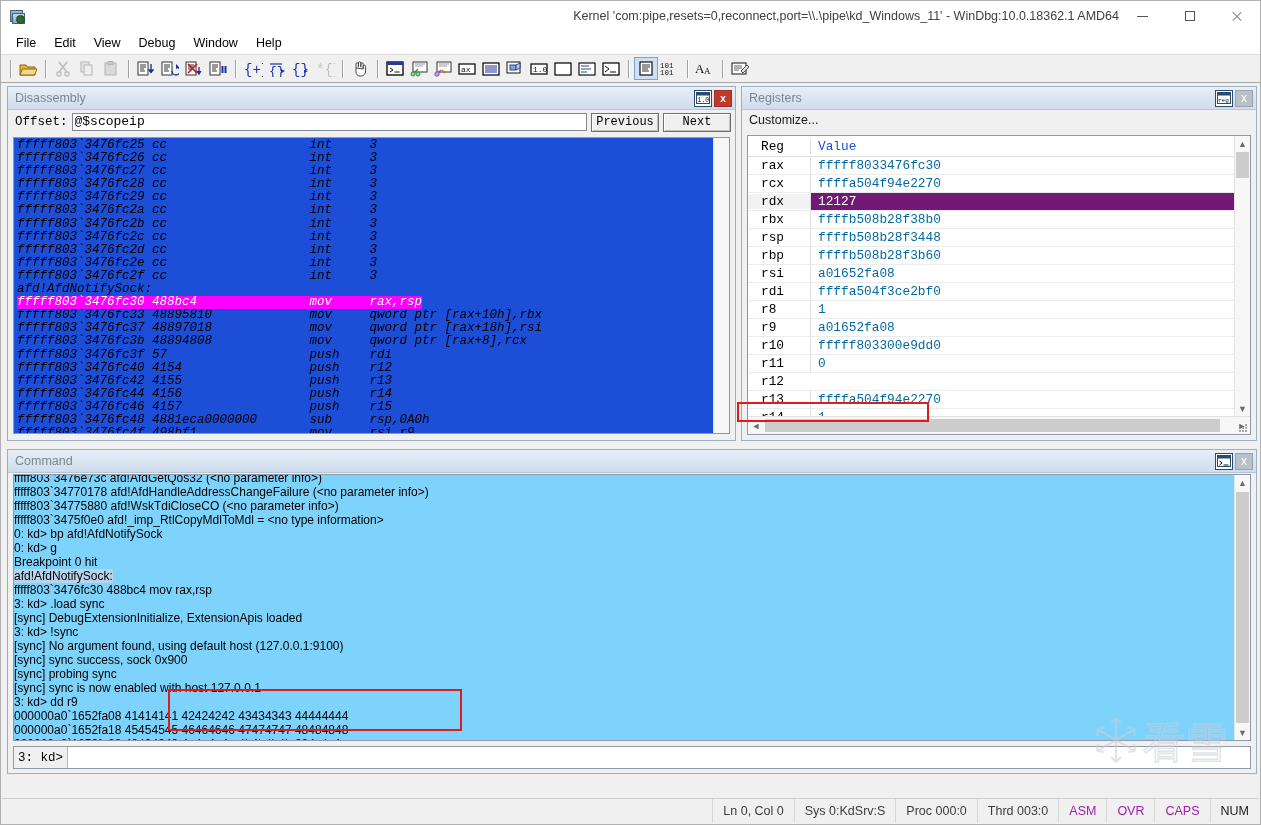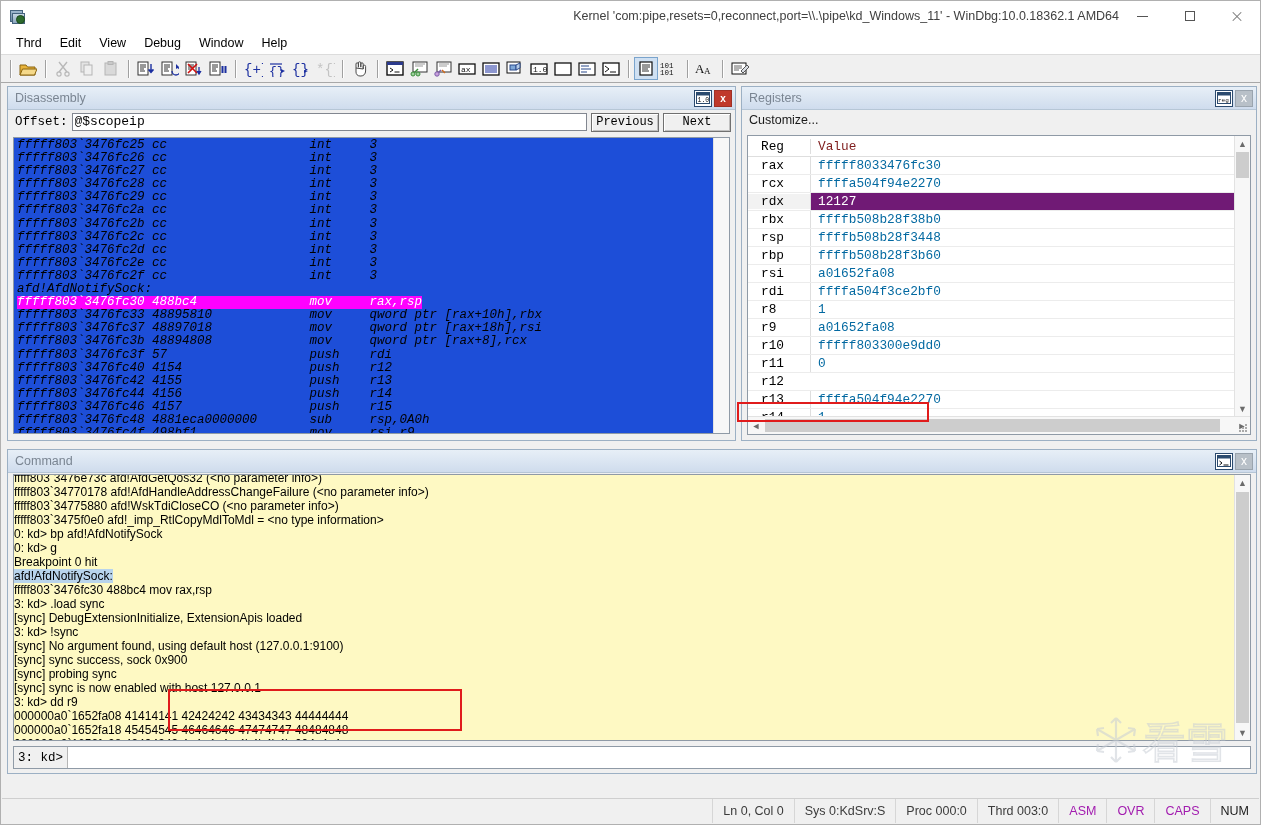--- a/index.html
+++ b/index.html
@@ -66,21 +66,21 @@
 
   
   .regbody{position:absolute;left:5px;right:5px;top:48px;bottom:5px;background:#fff;border:1px solid #8f9aa6;box-sizing:border-box;}
   .customize{position:absolute;left:7px;top:26px;font-size:12.5px;color:#1a1a1a;}
   .regscroll{position:absolute;left:0;top:0;right:15px;bottom:18px;overflow:hidden;}
   .reghead{display:flex;height:20px;align-items:center;border-bottom:1px solid #dedede;font-family:"Liberation Mono",monospace;font-size:12.8px;}
   .regrow{display:flex;height:17px;align-items:center;border-bottom:1px solid #ececec;font-family:"Liberation Mono",monospace;font-size:12.8px;}
   .regrow .rname{width:62px;padding-left:13px;box-sizing:border-box;color:#000;}
   .regrow .rval{flex:1 1 auto;padding-left:7px;color:#0369a1;border-left:1px solid #dedede;height:17px;line-height:17px;}
   .reghead .rname{width:62px;padding-left:13px;box-sizing:border-box;color:#000;}
-  .reghead .rval{flex:1 1 auto;padding-left:7px;color:#7f1d1d;border-left:1px solid #dedede;}
+  .reghead .rval{flex:1 1 auto;padding-left:7px;color:#1d4ed8;border-left:1px solid #dedede;}
   .regrow.selrow .rname{background:#f2f2f2;}
   .regrow.selrow .rval{background:#701a75;color:#ffffff;}
 
   
   .vsb{position:absolute;right:0;top:0;width:15px;bottom:18px;background:#f7f7f7;border-left:1px solid #e2e2e2;}
   .vsb .arrU,.vsb .arrD{position:absolute;left:0;width:15px;height:15px;display:flex;align-items:center;justify-content:center;color:#6b6b6b;font-size:9px;}
   .vsb .arrU{top:0;}
   .vsb .arrD{bottom:0;}
   .vsb .thumb{position:absolute;left:1px;width:13px;background:#cdcdcd;}
   .hsb{position:absolute;left:0;right:0;bottom:0;height:17px;background:#f7f7f7;border-top:1px solid #e2e2e2;}
@@ -88,21 +88,21 @@
   .hsb .arrL{left:0;}
   .hsb .arrR{right:0;}
   .hsb .thumb{position:absolute;top:2px;height:13px;background:#cdcdcd;left:17px;right:30px;}
   .grip{position:absolute;right:2px;bottom:1px;width:10px;height:10px;}
   .grip i{position:absolute;width:2px;height:2px;background:#a9a9a9;}
 
   
   .dsb{position:absolute;right:0;top:0;bottom:0;width:15px;background:#f7f7f7;border-left:1px solid #e2e2e2;}
 
   
-  .cmdout{position:absolute;left:5px;top:24px;right:5px;bottom:32px;background:#fef9c3;border:1px solid #8f9aa6;box-sizing:border-box;overflow:hidden;}
+  .cmdout{position:absolute;left:5px;top:24px;right:5px;bottom:32px;background:#7dd3fc;border:1px solid #8f9aa6;box-sizing:border-box;overflow:hidden;}
   .cmdinwrap{position:absolute;left:5px;right:5px;bottom:4px;height:23px;display:flex;align-items:stretch;border:1px solid #8f9aa6;background:#fff;box-sizing:border-box;}
   .cmdprompt{font-family:"Liberation Mono",monospace;font-size:12.5px;padding:0 4px;display:flex;align-items:center;background:#f0f0f0;border-right:1px solid #b5b5b5;color:#000;}
   .cmdin{flex:1 1 auto;border:none;outline:none;font-family:"Liberation Mono",monospace;font-size:12.5px;padding-left:3px;background:#fff;}
 
   
   .redbox{position:absolute;border:2px solid #e01b1b;box-sizing:border-box;pointer-events:none;}
 
   
   .statusbar{position:absolute;left:1px;right:1px;bottom:1px;height:24px;background:#f0f0f0;border-top:1px solid #cfcfcf;display:flex;align-items:center;justify-content:flex-end;}
   .sbcell{height:24px;display:flex;align-items:center;padding:0 10px;border-left:1px solid #d6d6d6;font-size:12.5px;color:#3c3c3c;}
@@ -131,21 +131,21 @@
       <div class="wbtn">
           <span class="glyph-max"></span>
         </div>
       <div class="wbtn close">
           <span class="glyph-x"></span>
         </div>
     </div>
   </div>
 
   <div class="menubar">
-    <div class="mi">Thrd</div>
+    <div class="mi">File</div>
     <div class="mi">Edit</div>
     <div class="mi">View</div>
     <div class="mi">Debug</div>
     <div class="mi">Window</div>
     <div class="mi">Help</div>
   </div>
 
   <div class="toolbar">
     <div class="tsep"></div>
     <div class="tb">

